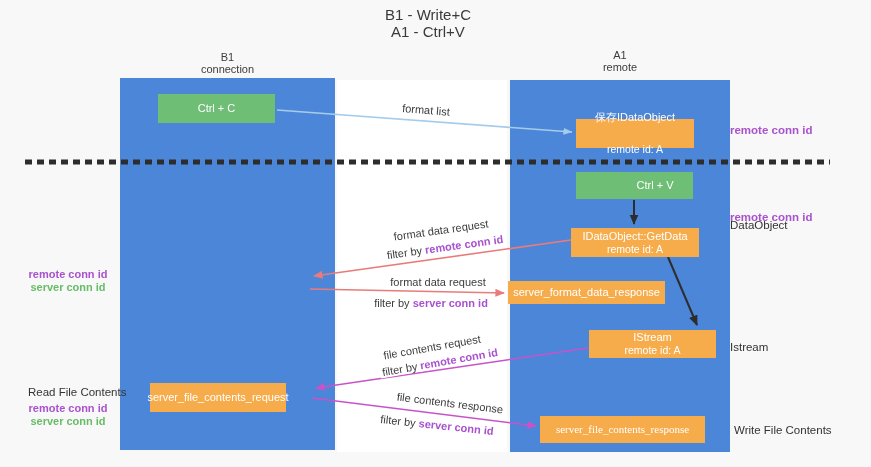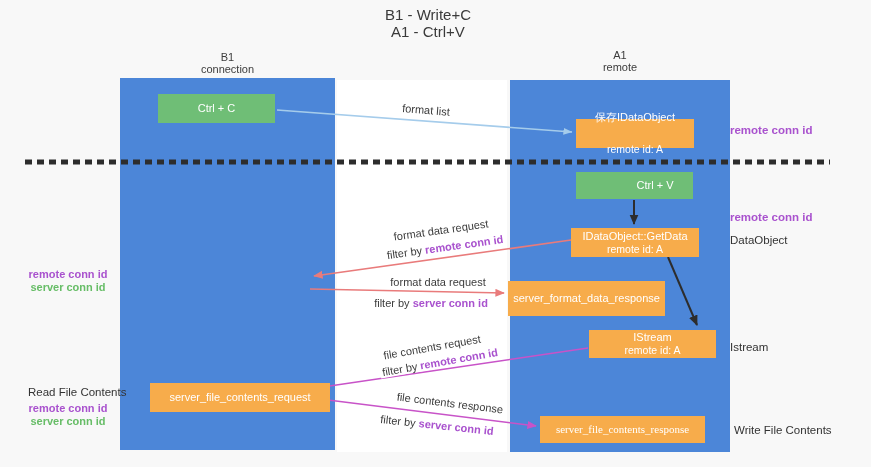--- a/index.html
+++ b/index.html
@@ -107,40 +107,40 @@
   <div class="box green" style="left:576px;top:172px;width:117px;height:27px;padding-left:41px;">
     <span>Ctrl + V</span>
   </div>
 
   <div class="box orange" style="left:571px;top:228px;width:128px;height:29px;">
     <span>IDataObject::GetData</span>
     <span class="l2">remote id: A</span>
   </div>
 
 
-  <div class="box orange" style="left:508px;top:281px;width:157px;height:35px;">
+  <div class="box orange" style="left:508px;top:281px;width:157px;height:23px;">
     <span>server_format_data_response</span>
   </div>
 
   <div class="box orange" style="left:589px;top:330px;width:127px;height:28px;">
     <span>IStream</span>
     <span class="l2">remote id: A</span>
   </div>
 
-  <div class="box orange" style="left:150px;top:383px;width:180px;height:29px;">
+  <div class="box orange" style="left:150px;top:383px;width:136px;height:29px;">
     <span>server_file_contents_request</span>
   </div>
 
   <div class="box orange" style="left:540px;top:416px;width:165px;height:27px;font-family:Liberation Serif, serif;">
     <span>server_file_contents_response</span>
   </div>
 
   <div class="side-label purple" style="left:730px;top:124px;">remote conn id</div>
   <div class="side-label purple" style="left:730px;top:211px;">remote conn id</div>
-  <div class="side-label" style="left:730px;top:234px;">DataObject</div>
+  <div class="side-label" style="left:730px;top:219px;">DataObject</div>
   <div class="side-label" style="left:730px;top:341px;">Istream</div>
   <div class="side-label" style="left:734px;top:424px;">Write File Contents</div>
 
   <div class="conn-block" style="left:20px;top:268px;width:96px;">
     <div class="purple">remote conn id</div>
     <div class="greentx">server conn id</div>
   </div>
 
   <div class="side-label" style="left:28px;top:386px;">Read File Contents</div>
   <div class="conn-block" style="left:20px;top:402px;width:96px;">

